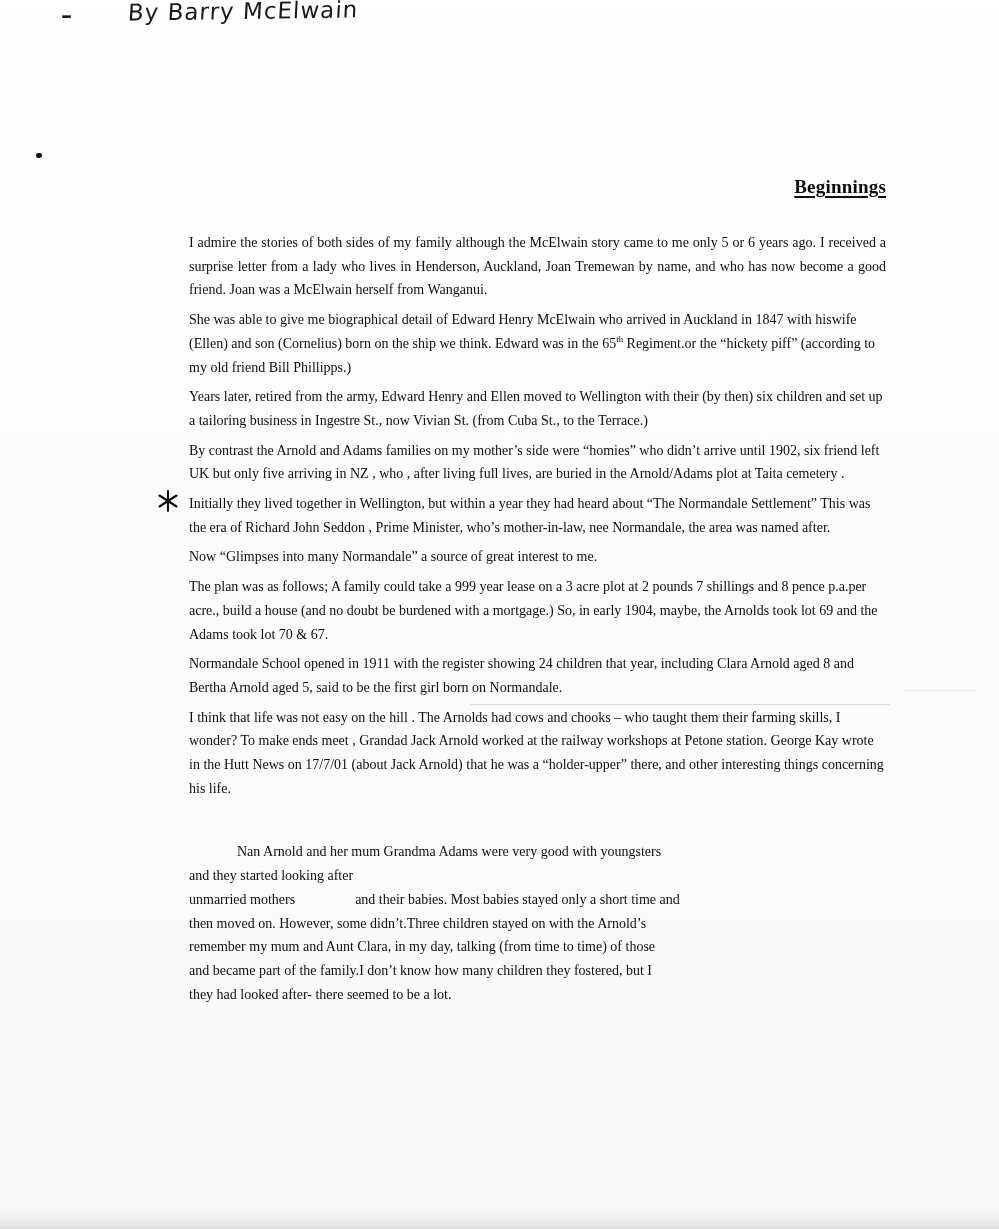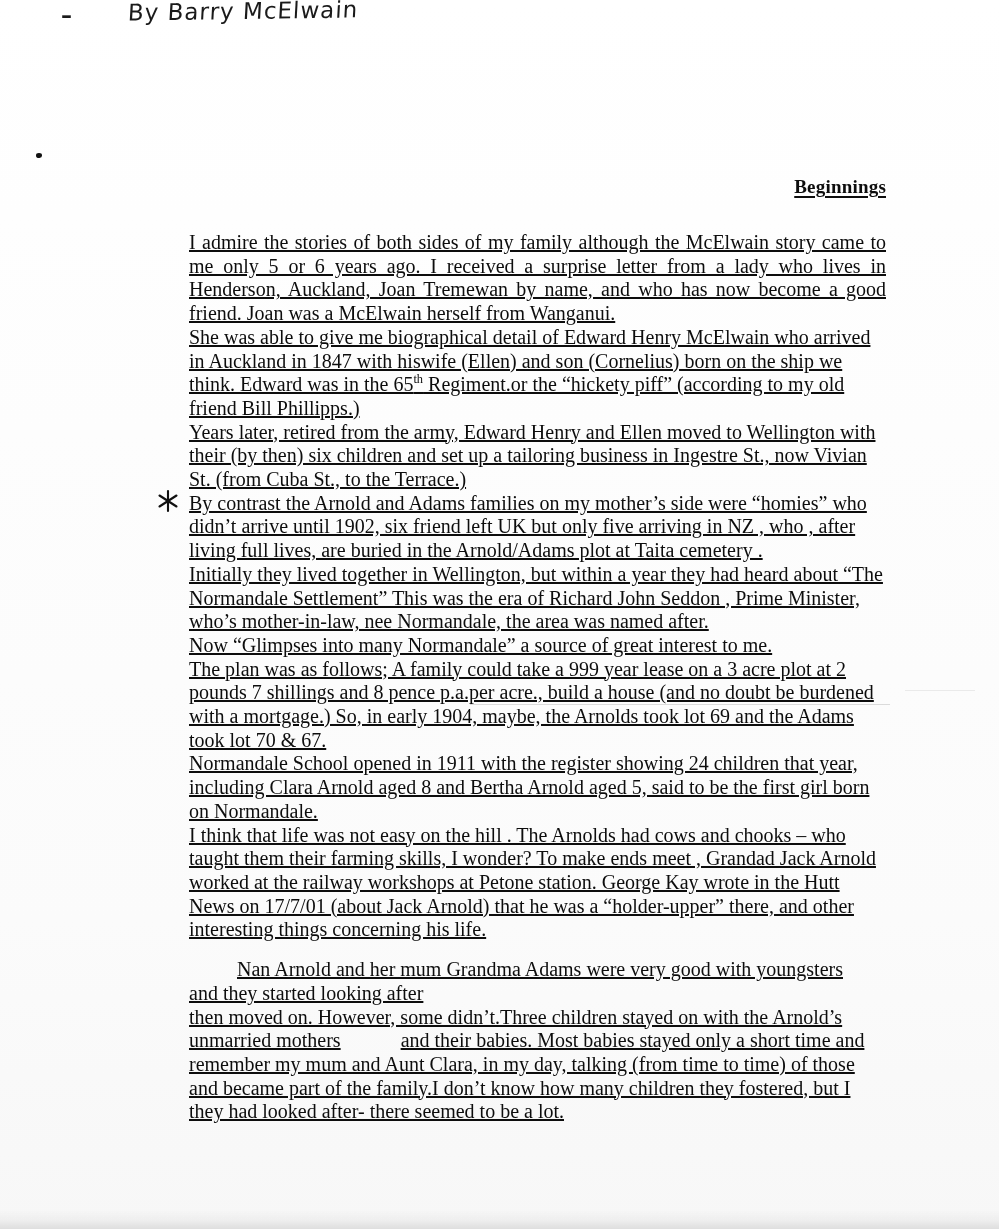--- a/index.html
+++ b/index.html
@@ -110,35 +110,34 @@
     font-size: 19px;
     letter-spacing: 0.2px;
     text-decoration: underline;
     text-underline-offset: 3px;
     text-decoration-thickness: 2px;
     margin: 0 0 33px 0;
     padding-left: 30px;
   }
 
   .para {
-    font-size: 20px;
+    font-size: 14px;
     line-height: 23.7px;
     margin: 0;
     text-align: justify;
     text-justify: inter-word;
-    text-decoration: underline;
   }
   .para.ragged {
     text-align: left;
   }
   .para + .para {
-    margin-top: 0;
+    margin-top: 6px;
   }
   .para.block-gap {
-    margin-top: 16px;
+    margin-top: 40px;
   }
   .para .indent {
     display: inline-block;
     width: 48px;
   }
   .para sup {
     font-size: 0.62em;
     vertical-align: super;
     line-height: 0;
   }
@@ -191,22 +190,22 @@
 
     <p class="para ragged"> The plan was as follows;   A family could take a 999 year  lease on a 3 acre plot at 2 pounds 7 shillings and 8 pence p.a.per acre., build a house (and no doubt be burdened with a mortgage.) So, in   early 1904, maybe, the Arnolds took lot 69 and the Adams took lot 70 &amp; 67.</p>
 
     <p class="para ragged">Normandale School opened in 1911 with the register showing 24 children that year, including Clara Arnold aged 8 and  Bertha Arnold aged 5, said to be the first girl born on Normandale.</p>
 
     <p class="para ragged">I think that life was not easy on the hill . The Arnolds had cows and chooks – who taught them their farming skills, I wonder? To make ends meet , Grandad Jack Arnold worked at the railway workshops at Petone station. George Kay wrote in the Hutt News on 17/7/01 (about Jack Arnold) that he was a “holder-upper” there, and other interesting things concerning his life.</p>
 
     <p class="para ragged block-gap">
       <span class="line"><span class="indent"></span><span>Nan Arnold and her mum Grandma Adams were very good with youngsters</span></span>
       <span class="line">and they started looking after</span>
+      <span class="line"><span>unmarried mothers</span><span class="gap-wide"></span><span>and their babies. Most babies stayed only a short time and</span></span>
       <span class="line">then moved on. However, some didn’t.Three children stayed on with the Arnold’s</span>
-      <span class="line"><span>unmarried mothers</span><span class="gap-wide"></span><span>and their babies. Most babies stayed only a short time and</span></span>
       <span class="line">remember my mum and Aunt Clara, in my day, talking (from time to time) of those</span>
       <span class="line">and became part of the family.I don’t know how many children they fostered, but I</span>
       <span class="line">they had looked after- there seemed to be a lot.</span>
     </p>
 
   </div>
 
   <div id="scan-artifact-line"></div>
   <div id="scan-artifact-line2"></div>
   <div id="scan-edge-shadow"></div>

